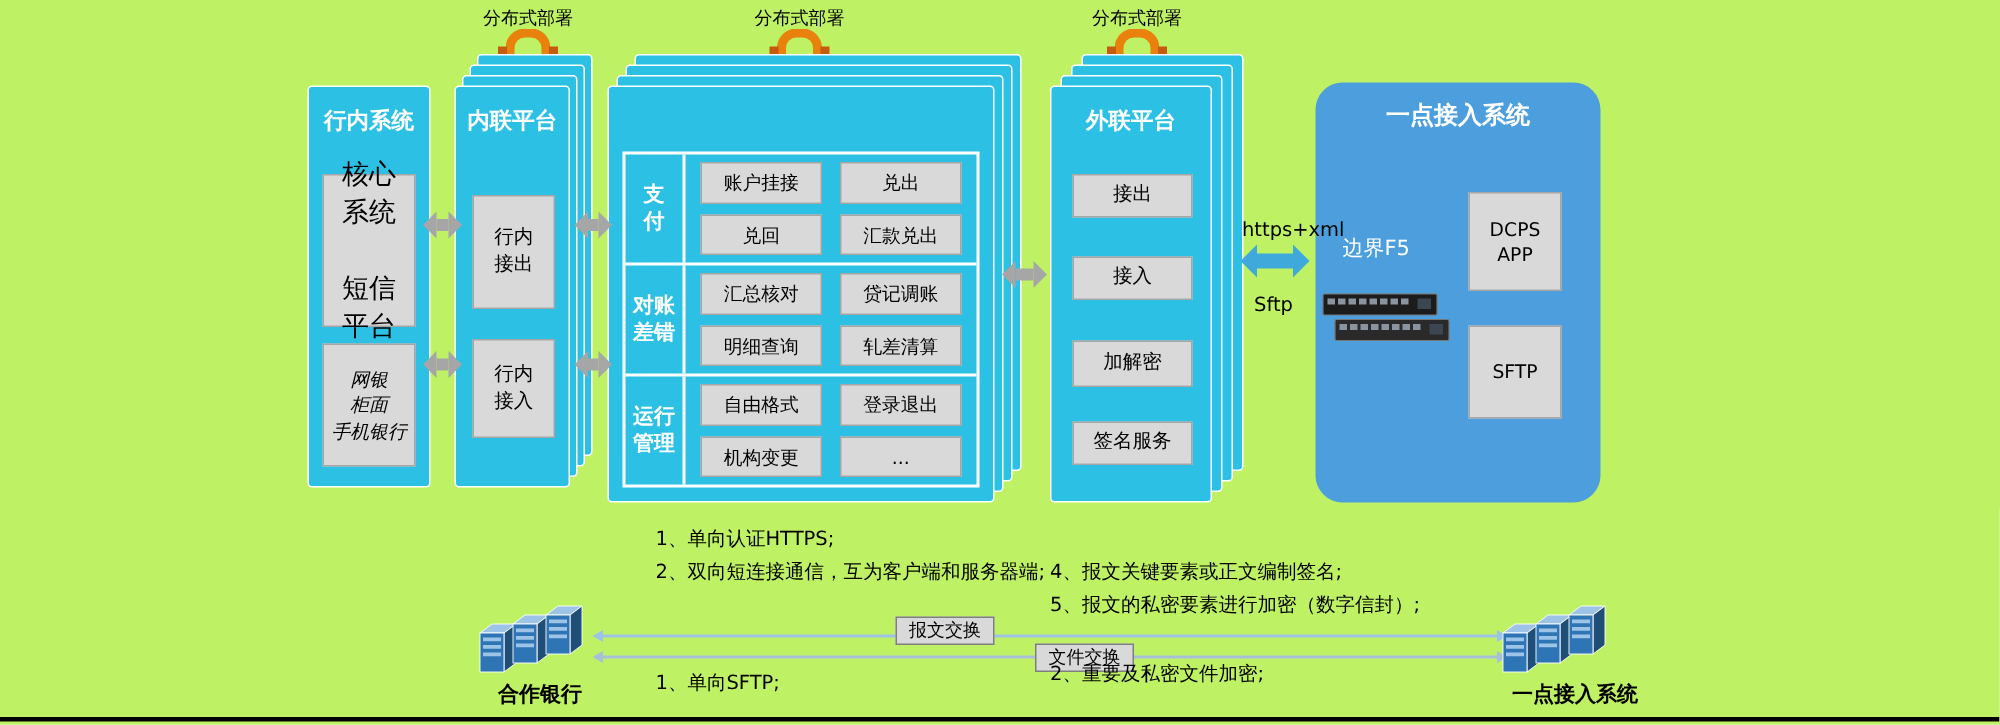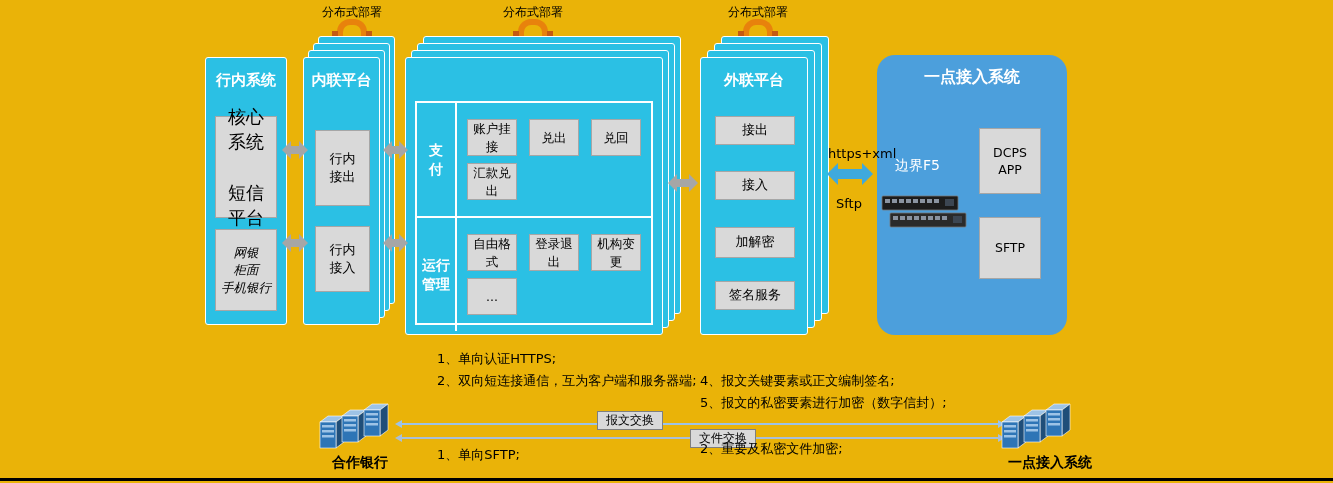--- a/index.html
+++ b/index.html
@@ -1,17 +1,17 @@
 <!DOCTYPE html>
 <html><head>
 <meta charset="utf-8">
 <style>
   * { margin:0; padding:0; box-sizing:border-box; }
   body { font-family:"DejaVu Sans","Liberation Sans",sans-serif; background:#fff; }
-  .canvas { position:relative; width:1333px; height:483px; background:#eab308; overflow:hidden; }
+  .canvas { position:relative; width:1333px; height:483px; background:#bef264; overflow:hidden; }
   .pre { white-space:pre-line; }
 
   
   .panel { position:absolute; background:#2BC0E4; border:1.5px solid #fff; border-radius:3px; }
   .stack-layer { position:absolute; background:#2BC0E4; border:1.5px solid #fff; border-radius:3px; }
   .title { color:#fff; font-weight:bold; text-align:center; }
   .t15 { font-size:15px; margin-top:13px; }
   .t16 { font-size:16px; margin-top:12px; }
   .t17 { font-size:17px; margin-top:10px; }
 
@@ -37,22 +37,22 @@
   .dl2 { left:417px; top:43px; width:258px; height:278px; }
   .dl3 { left:423px; top:36px; width:258px; height:278px; }
   .dcpp { left:405px; top:57px; width:258px; height:278px; }
   .grid { position:absolute; left:9px; top:43px; width:238px; height:224px;
           border:2px solid #fff; display:flex; flex-direction:column; }
   .grow { flex:1; display:flex; border-bottom:2px solid #fff; }
   .grow:last-child { border-bottom:none; }
   .rlabel { width:40px; border-right:2px solid #fff; color:#fff; font-weight:bold;
             font-size:14px; display:flex; align-items:center; justify-content:center;
             text-align:center; line-height:1.3; }
-  .cells { flex:1; display:grid; grid-template-columns:1fr 1fr 1fr; grid-template-rows:1fr 1fr;
-           gap:7px 12px; padding:16px 10px; }
+  .cells { flex:1; display:grid; grid-template-columns:1fr 1fr; grid-template-rows:1fr 1fr;
+           gap:7px 12px; padding:5px 10px; }
   .cell { position:static; font-size:12.5px; }
 
   
   .el1 { left:707px; top:50px; width:108px; height:278px; }
   .el2 { left:714px; top:43px; width:108px; height:278px; }
   .el3 { left:721px; top:36px; width:108px; height:278px; }
   .external { left:700px; top:57px; width:108px; height:278px; }
   .ex0 { left:14px; top:58px;  width:80px; height:29px; font-size:13px; }
   .ex1 { left:14px; top:113px; width:80px; height:29px; font-size:13px; }
   .ex2 { left:14px; top:169px; width:80px; height:31px; font-size:13px; }
@@ -161,20 +161,30 @@
   <div class="panel dcpp">
     <div class="grid">
       <div class="grow">
         <div class="rlabel pre">支
 付</div>
         <div class="cells">
           <div class="gray-box cell">账户挂接</div>
           <div class="gray-box cell">兑出</div>
           <div class="gray-box cell">兑回</div>
           <div class="gray-box cell">汇款兑出</div>
+        </div>
+      </div>
+      <div class="grow">
+        <div class="rlabel pre">对账
+差错</div>
+        <div class="cells">
+          <div class="gray-box cell">汇总核对</div>
+          <div class="gray-box cell">贷记调账</div>
+          <div class="gray-box cell">明细查询</div>
+          <div class="gray-box cell">轧差清算</div>
         </div>
       </div>
       <div class="grow">
         <div class="rlabel pre">运行
 管理</div>
         <div class="cells">
           <div class="gray-box cell">自由格式</div>
           <div class="gray-box cell">登录退出</div>
           <div class="gray-box cell">机构变更</div>
           <div class="gray-box cell">...</div>

